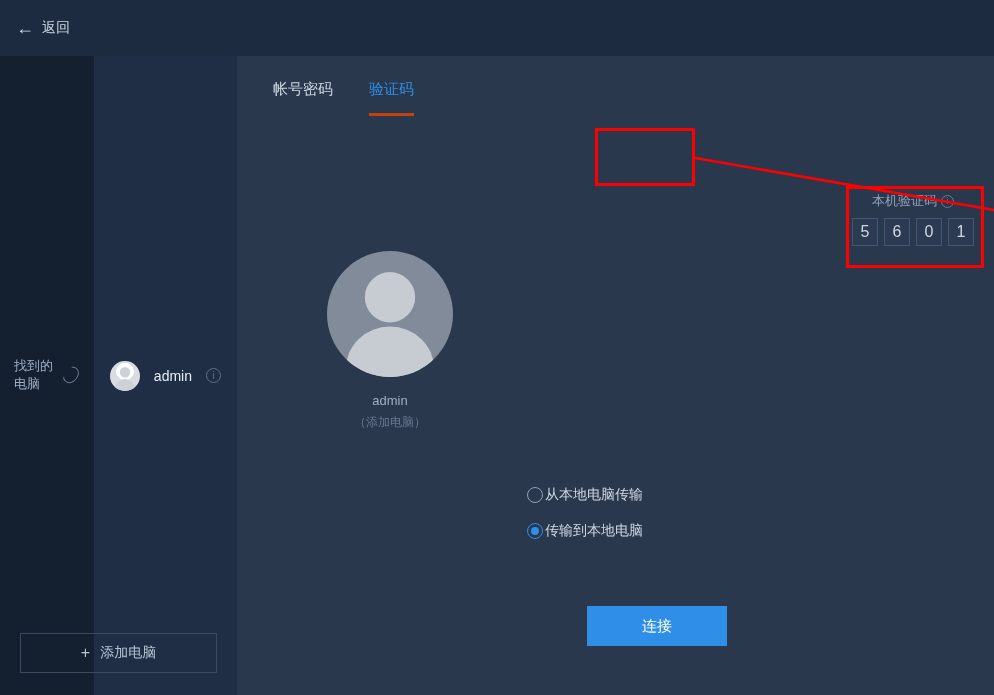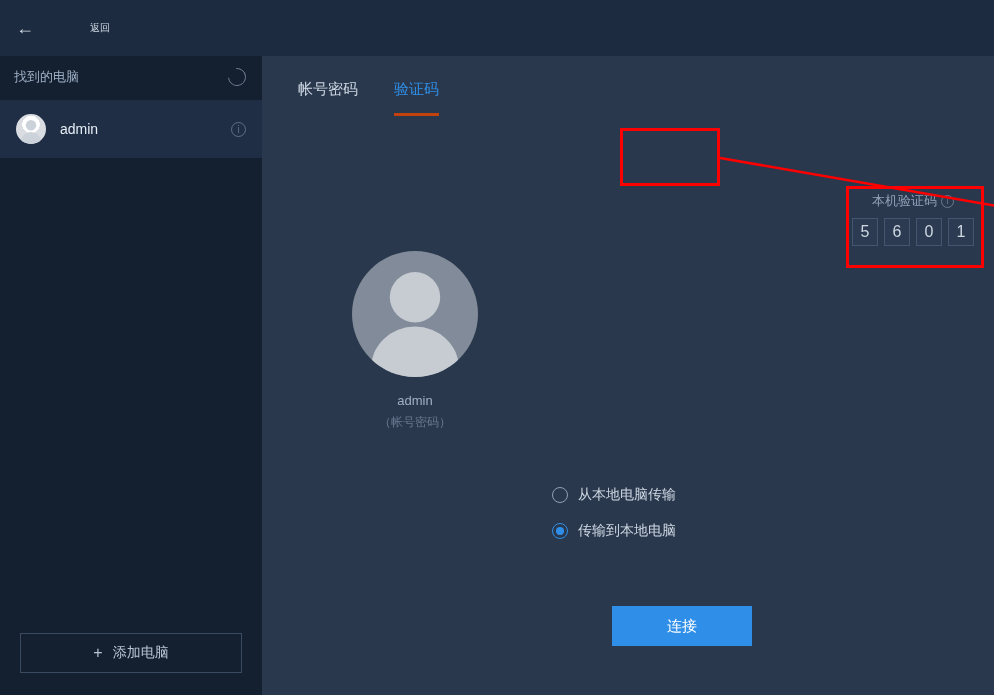--- a/index.html
+++ b/index.html
@@ -9,33 +9,33 @@
       background: #1c2b3f; overflow: hidden; position: relative;
     }
     
     .titlebar {
       height: 56px; background: #1c2b3f;
       display: flex; align-items: center; justify-content: space-between;
       padding: 0 16px;
     }
     .titlebar-left { display: flex; align-items: center; gap: 8px; cursor: pointer; }
     .titlebar-left .arrow { color: #cfd8e3; font-size: 18px; }
-    .titlebar-left .label { color: #cfd8e3; font-size: 10px; margin-left: 48px; }
+    .titlebar-left .label { color: #cfd8e3; font-size: 14px; }
     .titlebar-right { display: flex; align-items: center; gap: 18px; }
     .qq-link { display: flex; align-items: center; gap: 6px; color: #b8c4d4; font-size: 13px; cursor: pointer; }
     .icon-btn { color: #9fb0c6; cursor: pointer; font-size: 14px; width: 20px; text-align: center; }
     .icon-btn.close { font-size: 18px; }
     .penguin-icon svg { width: 16px; height: 16px; display: block; }
     .dropdown-icon { border: 1px solid #6b7b90; width: 16px; height: 16px; display: flex; align-items: center; justify-content: center; font-size: 9px; }
 
     
     .body { display: flex; height: calc(695px - 56px); }
     .sidebar {
-      width: 262px; background: #141f30;
-      display: flex; flex-direction: column;
+      width: 237px; background: #141f30;
+      display: flex; flex-direction: row;
       position: relative;
     }
     .sidebar-header {
       display: flex; align-items: center; justify-content: space-between;
       padding: 12px 16px 14px 14px; color: #9fb0c6; font-size: 13px;
     }
     .refresh-icon { width: 18px; height: 18px; border: 1.5px solid #6b7b90; border-radius: 50%; border-left-color: transparent; transform: rotate(40deg); cursor: pointer; }
     .computer-item {
       display: flex; align-items: center; gap: 14px;
       padding: 14px 16px; background: #1f2e45; cursor: pointer;
@@ -100,21 +100,21 @@
 
     .input-area { flex: 1; padding-top: 8px; }
     .input-label { color: #cfd8e3; font-size: 14px; margin-bottom: 18px; }
     .input-boxes { display: flex; gap: 24px; }
     .input-box {
       width: 62px; height: 62px; border: 1px solid #3c4d66; background: #24334a;
       color: #cfd8e3; font-size: 28px; text-align: center; outline: none;
     }
 
     .radios { position: absolute; top: 430px; left: 290px; }
-    .radio-row { display: flex; align-items: center; gap: 10px; color: #cfd8e3; font-size: 14px; margin-bottom: 18px; cursor: pointer; }
+    .radio-row { display: flex; align-items: center; gap: 2px; color: #cfd8e3; font-size: 14px; margin-bottom: 18px; cursor: pointer; }
     .radio {
       width: 16px; height: 16px; border: 1.5px solid #8fa1b8; border-radius: 50%;
       display: flex; align-items: center; justify-content: center;
     }
     .radio.checked { border-color: #2f8fe8; }
     .radio.checked::after { content: ""; width: 8px; height: 8px; background: #2f8fe8; border-radius: 50%; }
 
     .connect-btn {
       position: absolute; top: 550px; left: 350px;
       width: 140px; height: 40px; background: #2f8fe8; color: #fff;
@@ -180,21 +180,21 @@
 
     <div class="center">
       <div class="remote-avatar">
         <div class="avatar-lg">
           <svg viewBox="0 0 120 120">
               <circle cx="60" cy="44" r="24" fill="#c7ccd3"></circle>
               <ellipse cx="60" cy="112" rx="42" ry="40" fill="#c7ccd3"></ellipse>
             </svg>
         </div>
         <div class="remote-name">admin</div>
-        <div class="remote-sub">（帐号密码）</div>
+        <div class="remote-sub">（添加电脑）</div>
       </div>
     </div>
 
     <div class="radios">
       <div class="radio-row">
         <span class="radio"></span>
         <span>从本地电脑传输</span>
       </div>
       <div class="radio-row">
         <span class="radio checked"></span>

